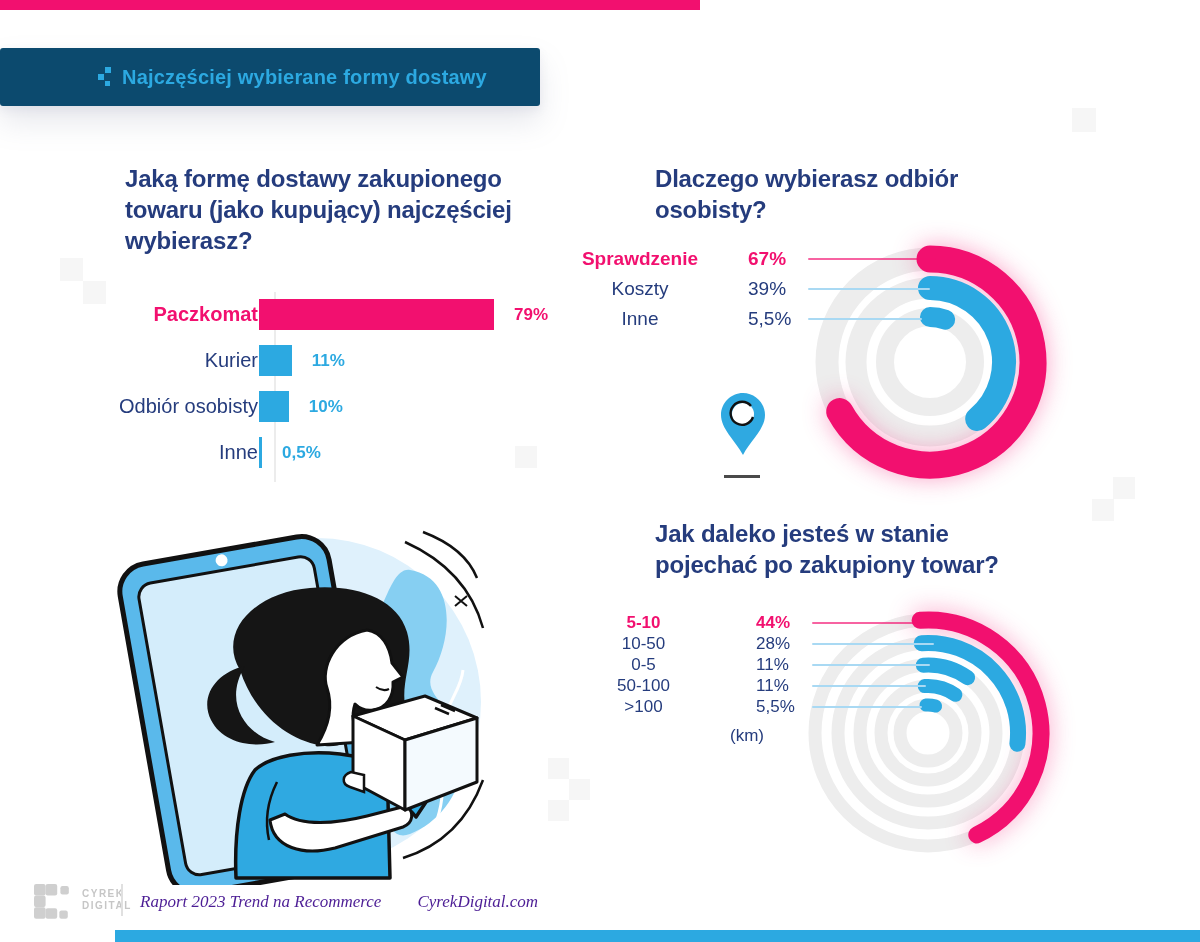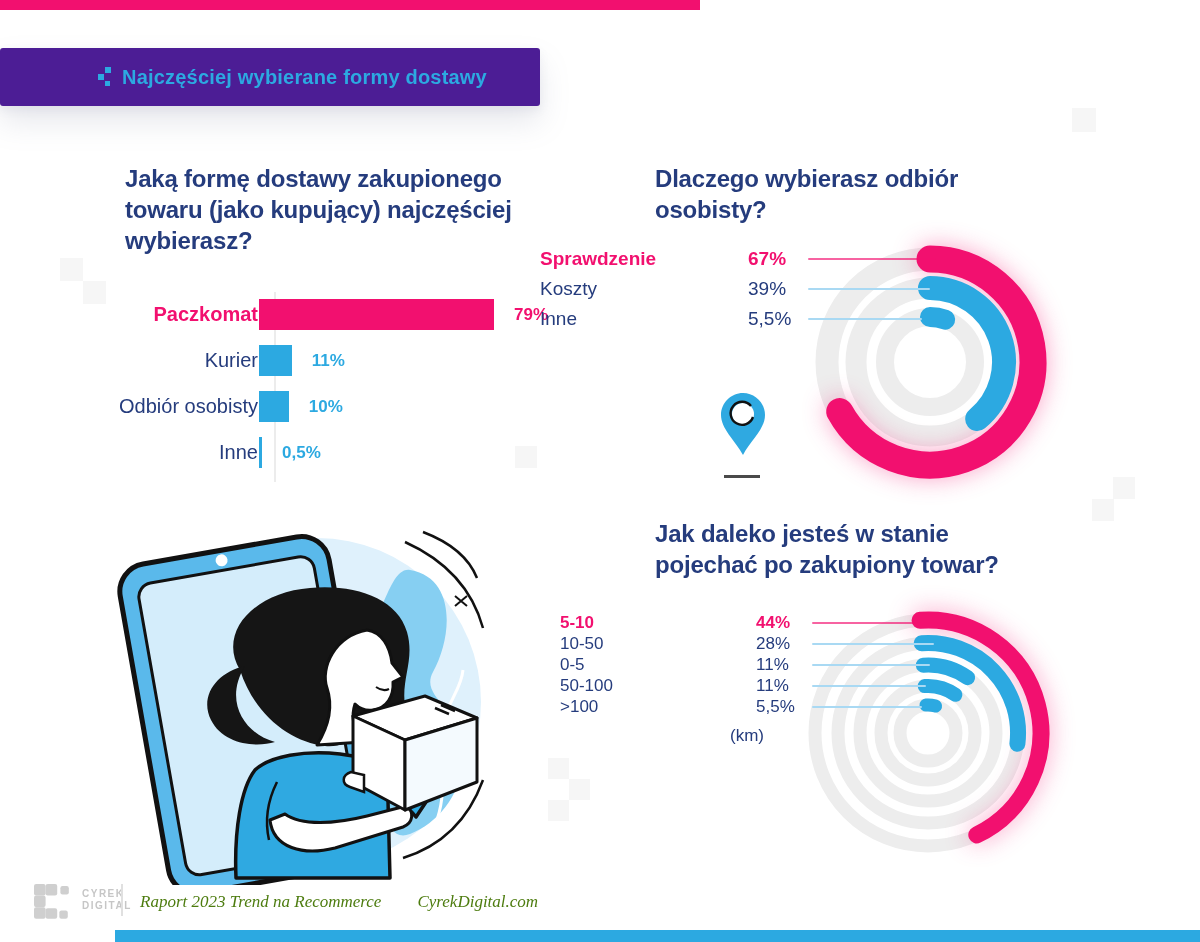--- a/index.html
+++ b/index.html
@@ -6,21 +6,21 @@
   #page{position:relative;width:1200px;height:942px;background:#fff;overflow:hidden;
         font-family:"Liberation Sans",sans-serif;color:#253C7D;}
   .abs{position:absolute;}
   .preline{white-space:pre-line;}
 
   
   .top-bar{left:0;top:0;width:700px;height:10px;background:var(--pink);}
   .bottom-bar{left:115px;top:930px;width:1085px;height:12px;background:var(--blue);}
 
   
-  .header-card{left:0;top:48px;width:540px;height:58px;background:#4c1d95;border-radius:3px;
+  .header-card{left:0;top:48px;width:540px;height:58px;background:#0c4a6e;border-radius:3px;
      box-shadow:0 16px 30px rgba(120,130,155,.18),0 4px 10px rgba(120,130,155,.10);
      display:flex;align-items:center;}
   .hdr-icon{position:absolute;left:98px;top:19px;width:14px;height:21px;}
   .hdr-icon i{position:absolute;width:6px;height:6px;background:var(--blue);}
   .hdr-icon i:nth-child(1){left:7px;top:0;}
   .hdr-icon i:nth-child(2){left:0;top:7px;}
   .hdr-icon i:nth-child(3){left:7px;top:14px;width:5px;height:5px;}
   .hdr-title{position:absolute;left:122px;top:0;height:58px;display:flex;align-items:center;
      font-size:20px;font-weight:bold;color:var(--blue);letter-spacing:.2px;}
 
@@ -47,36 +47,36 @@
   .glow{filter:drop-shadow(0 0 12px rgba(242,16,111,.38));}
 
   .rl-box{display:flex;flex-direction:column;}
   .rl-1{left:540px;top:244px;width:260px;}
   .rl-1 .rl-row{height:30px;font-size:19px;}
   .rl-1 .rl-val{width:52px;}
   .rl-2{left:560px;top:612px;width:240px;}
   .rl-2 .rl-row{height:21px;font-size:17px;}
   .rl-2 .rl-val{width:44px;margin-left:21px;}
   .rl-row{display:flex;align-items:center;gap:8px;color:var(--navy);}
-  .rl-cat{flex:1;text-align:left;}
+  .rl-cat{flex:1;text-align:center;}
   .rl-val{text-align:left;flex:none;}
   .rl-row.hl{color:var(--pink);font-weight:bold;}
   .rl-unit{left:560px;top:726px;width:204px;text-align:right;font-size:17px;color:var(--navy);}
 
   .leader{position:absolute;height:2px;border-radius:1px;}
 
   
   .px{position:absolute;background:var(--pixel_gray);}
 
   
   .f-logo{left:33px;top:884px;}
   .f-brand{left:82px;top:888px;font-size:10px;font-weight:bold;letter-spacing:1.5px;color:#c6c6c6;line-height:12px;}
   .f-div{left:121px;top:884px;width:2px;height:32px;background:#e0e0e0;}
   .f-text{left:140px;top:892px;display:flex;gap:36px;font-family:"Liberation Serif",serif;
-          font-style:italic;font-size:17px;color:#4d7c0f;}
+          font-style:italic;font-size:17px;color:#4c1d95;}
 </style>
 </head>
 <body>
 
 <div id="page">
 
   <div class="abs top-bar"></div>
 
   <div class="abs header-card">
     <span class="hdr-icon">

